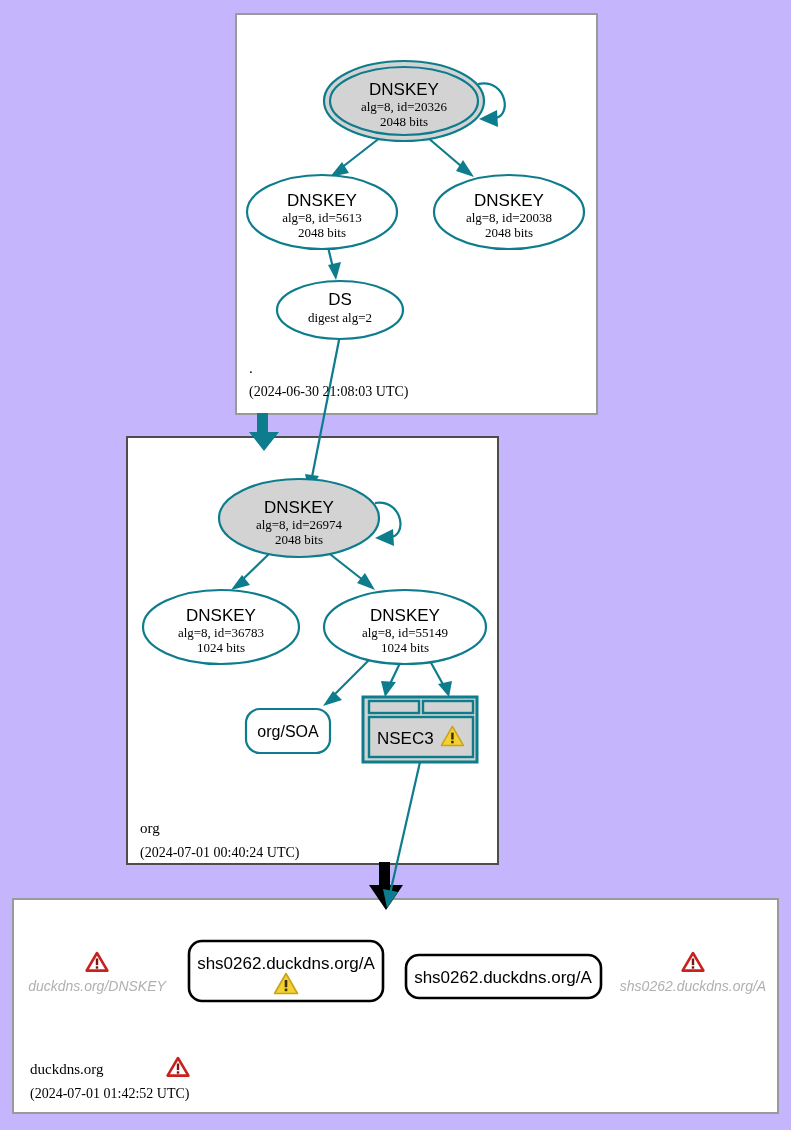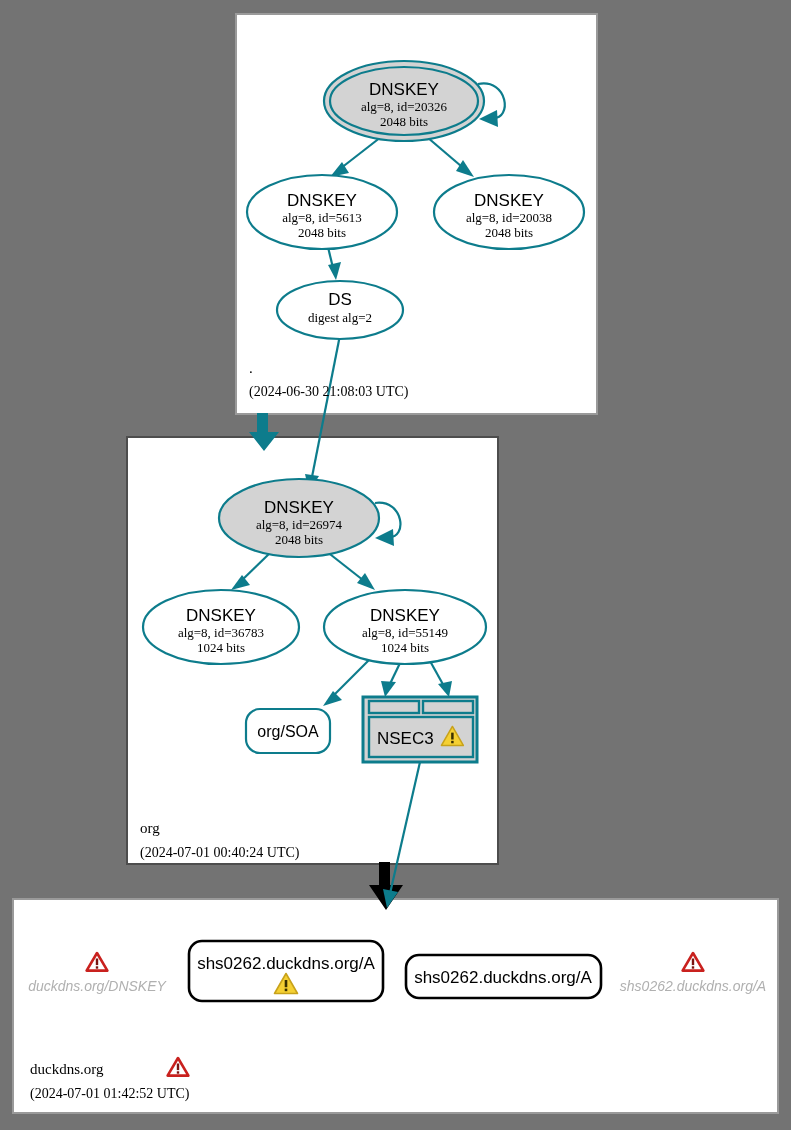--- a/index.html
+++ b/index.html
@@ -4,21 +4,21 @@
 <style>
   html, body {
     margin: 0;
     padding: 0;
     background: #ffffff;
   }
   #canvas {
     position: relative;
     width: 791px;
     height: 1130px;
-    background: #737373;
+    background: #c4b5fd;
     font-family: "Liberation Sans", sans-serif;
     overflow: hidden;
   }
   svg { display: block; }
   .zone-box {
     fill: #ffffff;
     stroke: #9a9a9a;
     stroke-width: 2;
   }
   .zone-box-dark {

